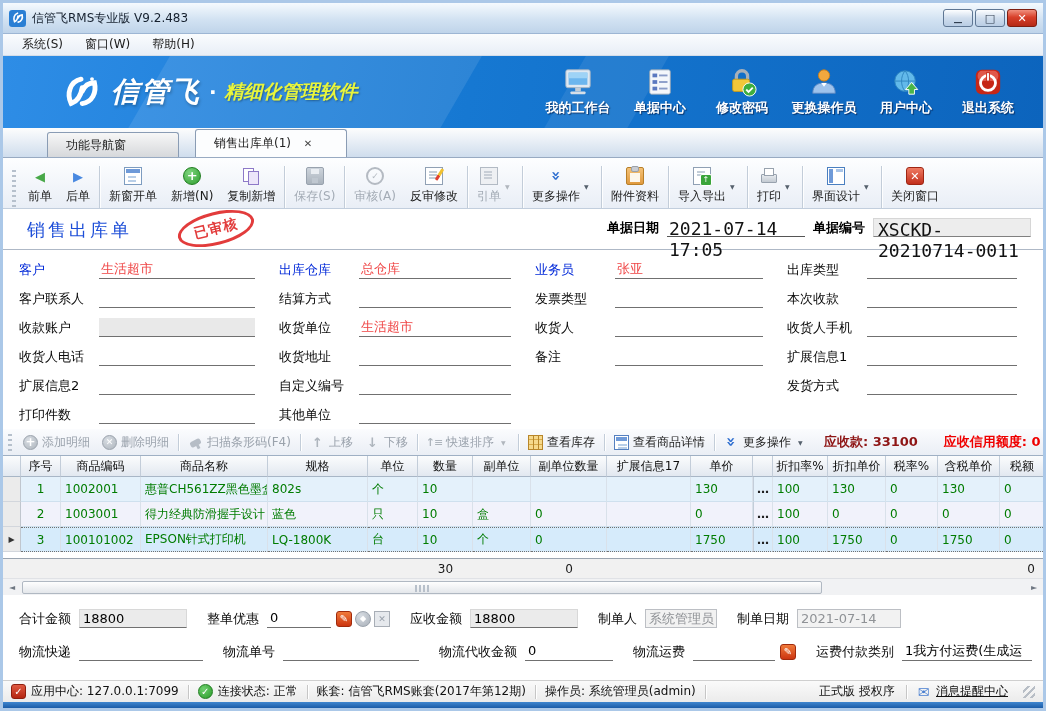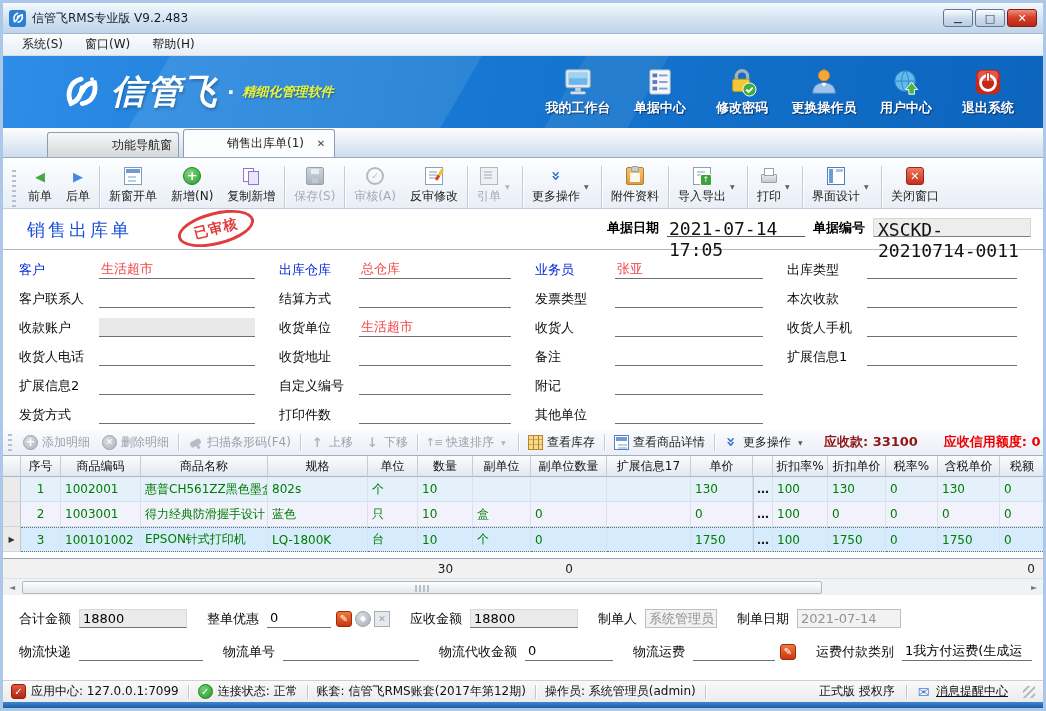--- a/index.html
+++ b/index.html
@@ -17,29 +17,29 @@
 .wb-close::before{content:"✕";font-size:11px;color:#fff;font-weight:bold}
 
 .menubar{height:22px;flex:none;display:flex;align-items:center;background:linear-gradient(#fafcfe,#e8eef6);padding:0 8px;border-bottom:1px solid #d4dde8}
 .menu-item{font-size:12px;padding:2px 11px;color:#1a1a1a;cursor:pointer}
 
 .banner{height:72px;flex:none;display:flex;align-items:center;background:linear-gradient(100deg,#2e8de6,#1678d2 45%,#0c64bd);position:relative;overflow:hidden}
 .banner::before{content:"";position:absolute;left:14%;top:-60%;width:30%;height:220%;background:rgba(255,255,255,.10);transform:skewX(-30deg)}
 .banner::after{content:"";position:absolute;left:54%;top:-60%;width:8%;height:220%;background:rgba(255,255,255,.08);transform:skewX(-30deg)}
 .logo{display:flex;align-items:center;margin-left:56px;gap:8px;z-index:1}
 .logomark{width:44px;height:38px;display:inline-block}
-.logotext{font-size:34px;font-weight:bold;font-style:italic;color:#fff;letter-spacing:2px;text-shadow:1px 2px 3px rgba(0,0,0,.25)}
+.logotext{font-size:28px;font-weight:bold;font-style:italic;color:#fff;letter-spacing:2px;text-shadow:1px 2px 3px rgba(0,0,0,.25)}
 .logosep{color:#fff;font-size:20px;font-weight:bold}
-.tagline{font-size:13px;font-weight:bold;font-style:italic;color:#e8f53c;text-shadow:1px 1px 2px rgba(0,0,0,.35)}
+.tagline{font-size:19px;font-weight:bold;font-style:italic;color:#e8f53c;text-shadow:1px 1px 2px rgba(0,0,0,.35)}
 .banner-nav{margin-left:auto;margin-right:18px;display:flex;gap:8px;z-index:1}
 .bnav{display:flex;flex-direction:column;align-items:center;gap:2px;width:74px;cursor:pointer}
 .bnav-label{font-size:13px;font-weight:bold;color:#fff;text-shadow:1px 1px 1px rgba(0,0,30,.55);white-space:nowrap}
 
 .tabbar{height:29px;flex:none;display:flex;align-items:flex-end;background:linear-gradient(#fdfdfd,#cfdded);padding-left:44px}
-.tab{height:25px;display:flex;align-items:center;justify-content:flex-end;gap:10px;font-size:12px;border:1px solid #8a9cb4;border-bottom:none;border-radius:3px 3px 0 0;padding:0 6px;background:linear-gradient(#f7f7f7,#d6d8db);color:#222;margin-right:4px;min-width:132px;cursor:pointer}
+.tab{height:25px;display:flex;align-items:center;justify-content:flex-start;gap:10px;font-size:12px;border:1px solid #8a9cb4;border-bottom:none;border-radius:3px 3px 0 0;padding:0 18px;background:linear-gradient(#f7f7f7,#d6d8db);color:#222;margin-right:16px;min-width:132px;cursor:pointer}
 .tab.active{height:28px;background:#fcfdfe;min-width:152px}
 .tclose{width:14px;height:14px;display:flex;align-items:center;justify-content:center;cursor:pointer}
 .tclose::before{content:"✕";font-size:10px;color:#444}
 
 .toolbar{height:52px;flex:none;display:flex;align-items:flex-end;background:linear-gradient(#fdfeff,#e9eef6);border-top:1px solid #98aac2;border-bottom:1px solid #c2cedd;padding:0 2px 0 4px}
 .grip{width:4px;height:38px;margin:0 5px;background:repeating-linear-gradient(180deg,#b6c0cc 0 2px,transparent 2px 5px);flex:none}
 .gripsm{width:4px;height:17px;margin:0 5px;background:repeating-linear-gradient(180deg,#b6c0cc 0 2px,transparent 2px 5px);flex:none}
 .tbtn{display:flex;align-items:center;background:transparent;border:none;padding:3px 7px;gap:1px;cursor:pointer}
 .tcol{display:flex;flex-direction:column;align-items:center;gap:3px}
 .tbtn .ic{width:18px;height:18px}
@@ -483,24 +483,20 @@
         <span class="fval"></span>
       </div>
       <div class="ffield">
         <span class="flabel">扩展信息2</span>
         <span class="fval"></span>
       </div>
       <div class="ffield">
         <span class="flabel">自定义编号</span>
         <span class="fval"></span>
       </div>
-      <div class="ffield">
-        <span class="flabel">附记</span>
-        <span class="fval"></span>
-      </div>
       <div class="ffield empty"></div>
       <div class="ffield">
         <span class="flabel">发货方式</span>
         <span class="fval"></span>
       </div>
       <div class="ffield">
         <span class="flabel">打印件数</span>
         <span class="fval"></span>
       </div>
       <div class="ffield">

